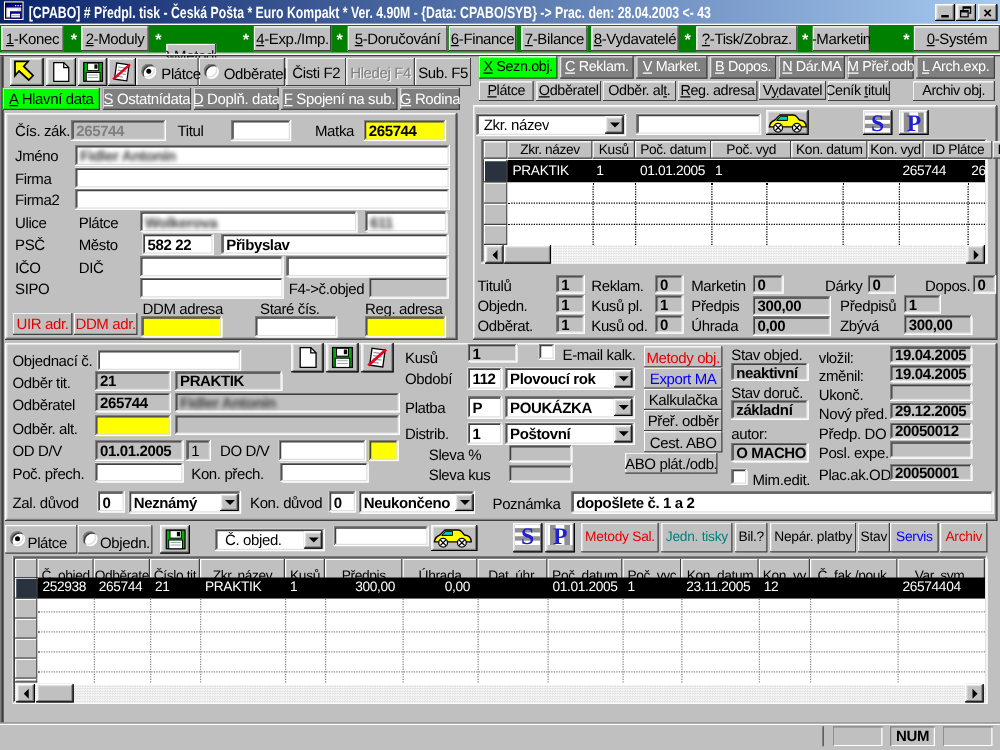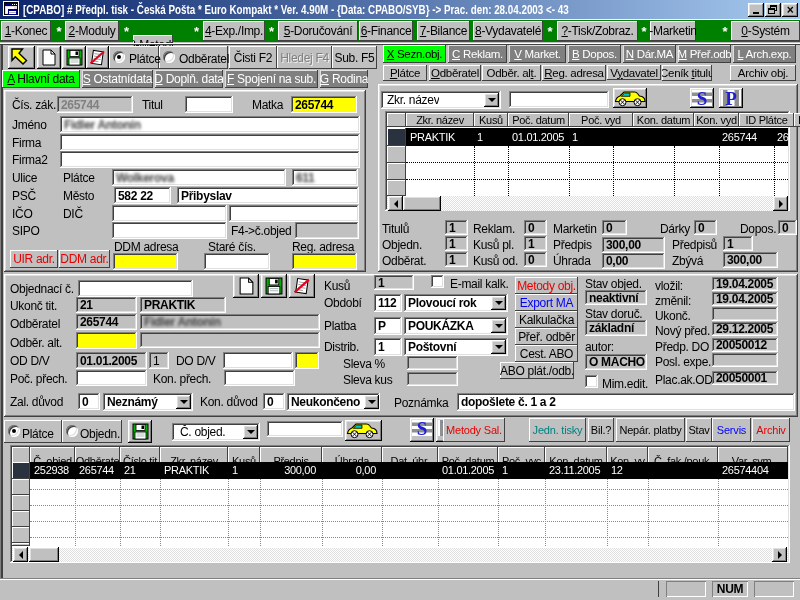--- a/index.html
+++ b/index.html
@@ -398,21 +398,21 @@
         <rect x="3.5" y="2" width="10" height="13" fill="#fff" stroke="#000"></rect>
         <line x1="5" y1="5" x2="12" y2="5" stroke="#999" stroke-width=".9"></line>
         <line x1="5" y1="7.5" x2="12" y2="7.5" stroke="#999" stroke-width=".9"></line>
         <line x1="5" y1="10" x2="12" y2="10" stroke="#999" stroke-width=".9"></line>
         <line x1="5" y1="12.5" x2="10" y2="12.5" stroke="#999" stroke-width=".9"></line>
       </g>
       <line x1="1.5" y1="14.5" x2="15" y2="2.5" stroke="#e8001c" stroke-width="2.1"></line>
     </svg>
 </div>
 
-<div class="a" style="left:10px;top:299px">Ukonč tit.</div>
+<div class="a" style="left:10px;top:299px">Odběr tit.</div>
 <div class="a gf lft bold" style="left:76px;top:297px;width:61px;height:16px">21</div>
 <div class="a gf lft bold" style="left:140px;top:297px;width:86px;height:16px">PRAKTIK</div>
 <div class="a" style="left:10px;top:317px">Odběratel</div>
 <div class="a gf lft bold" style="left:76px;top:314px;width:61px;height:16px">265744</div>
 <div class="a gf lft" style="left:140px;top:314px;width:180px;height:16px">
     <span class="blur1" style="font-size:12px">Fidler Antonín</span>
   </div>
 <div class="a" style="left:10px;top:336px">Odběr. alt.</div>
 <div class="a yf" style="left:76px;top:332px;width:61px;height:17px"></div>
 <div class="a gf" style="left:140px;top:332px;width:180px;height:16px"></div>
@@ -544,21 +544,21 @@
     </svg>
 </div>
 <div class="a b" style="left:436px;top:418px;width:24px;height:24px">
   <svg width="24" height="20">
       <rect x="2" y="2" width="20" height="16" fill="#fff"></rect>
       <rect x="4" y="2" width="4.5" height="16" fill="#909090"></rect>
       <rect x="15.5" y="2" width="4.5" height="16" fill="#909090"></rect>
       <text x="12" y="17" text-anchor="middle" font-family="Liberation Serif" font-size="19" font-weight="bold" fill="#2020d0">P</text>
     </svg>
 </div>
-<div class="a b2 ctr s11" style="left:443px;top:418px;width:62px;height:24px;color:#e80000">Metody Sal.</div>
+<div class="a b2 ctr s11" style="left:465px;top:418px;width:62px;height:24px;color:#e80000">Metody Sal.</div>
 <div class="a b2 ctr s11" style="left:529px;top:418px;width:57px;height:24px;color:#008080">Jedn. tisky</div>
 <div class="a b2 ctr s11" style="left:588px;top:418px;width:26px;height:24px">Bil.?</div>
 <div class="a b2 ctr s11" style="left:616px;top:418px;width:69px;height:24px">Nepár. platby</div>
 <div class="a b2 ctr s11" style="left:686px;top:418px;width:26px;height:24px">Stav</div>
 <div class="a b2 ctr s11" style="left:712px;top:418px;width:39px;height:24px;color:#0000ff">Servis</div>
 <div class="a b2 ctr s11" style="left:752px;top:418px;width:38px;height:24px;color:#e80000">Archiv</div>
 
 <div class="a in" style="left:10px;top:445px;width:780px;height:118px;background:#fff"></div>
 <div class="a" style="left:12px;top:447px;width:776px;height:28px;display:flex;font-size:11px">
   <div class="b2 ctr" style="width:18px;flex:none"></div>

